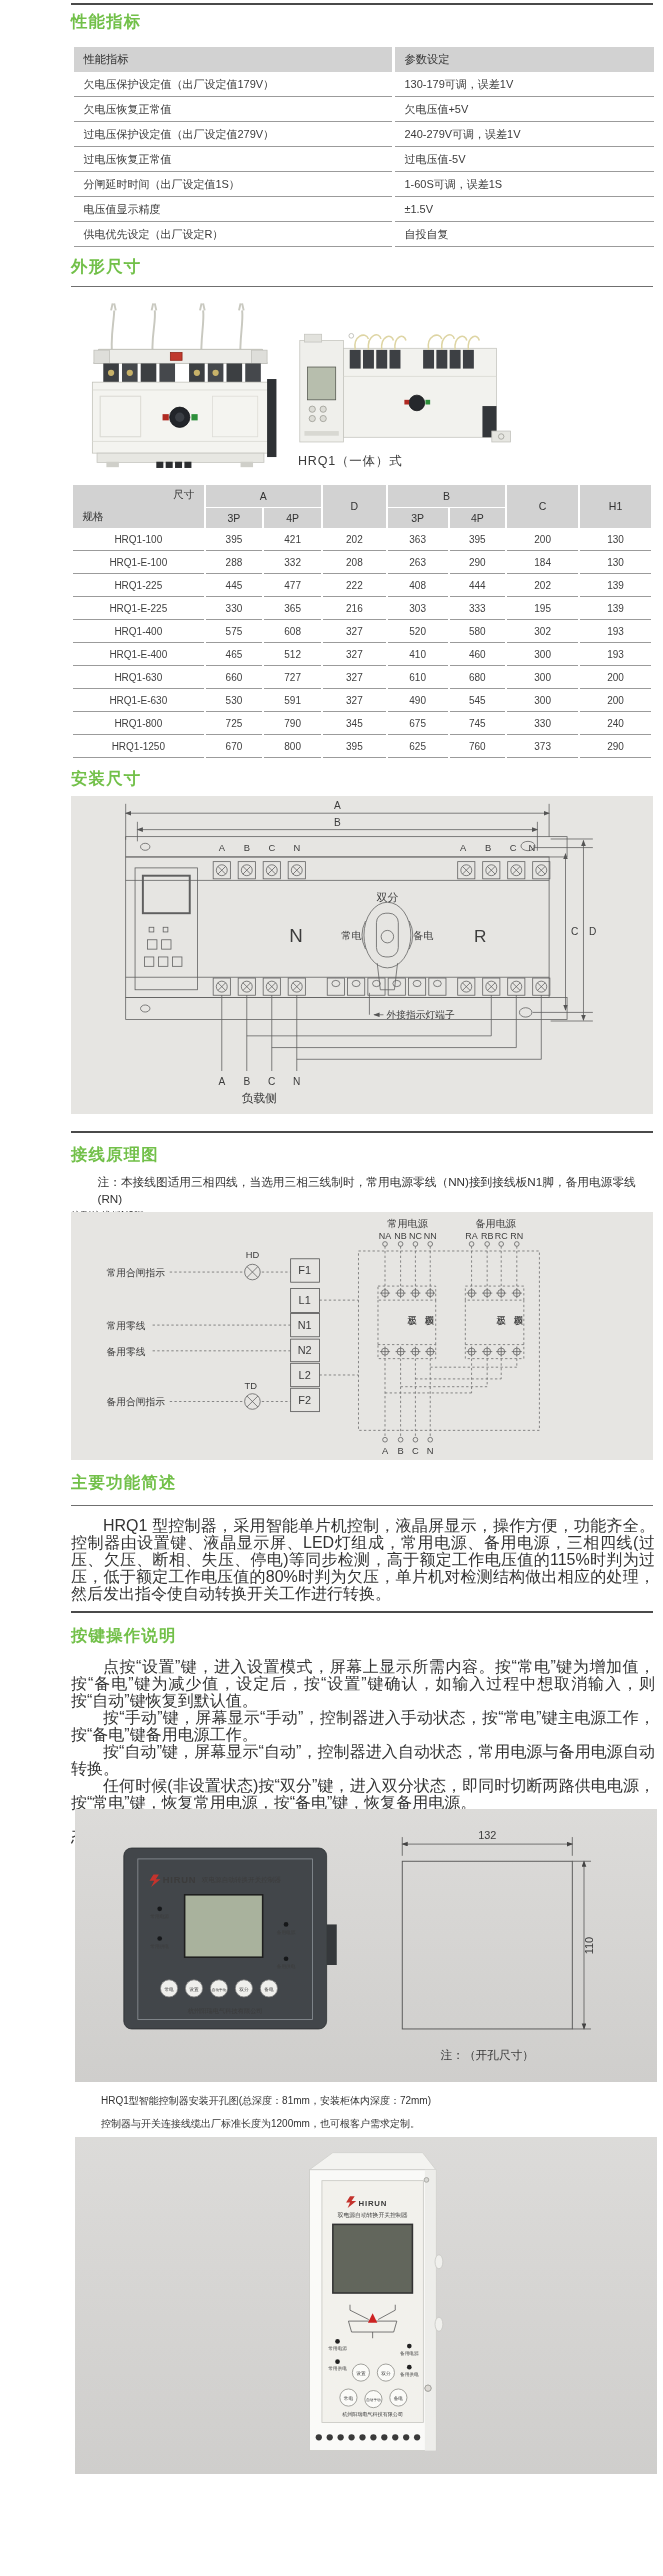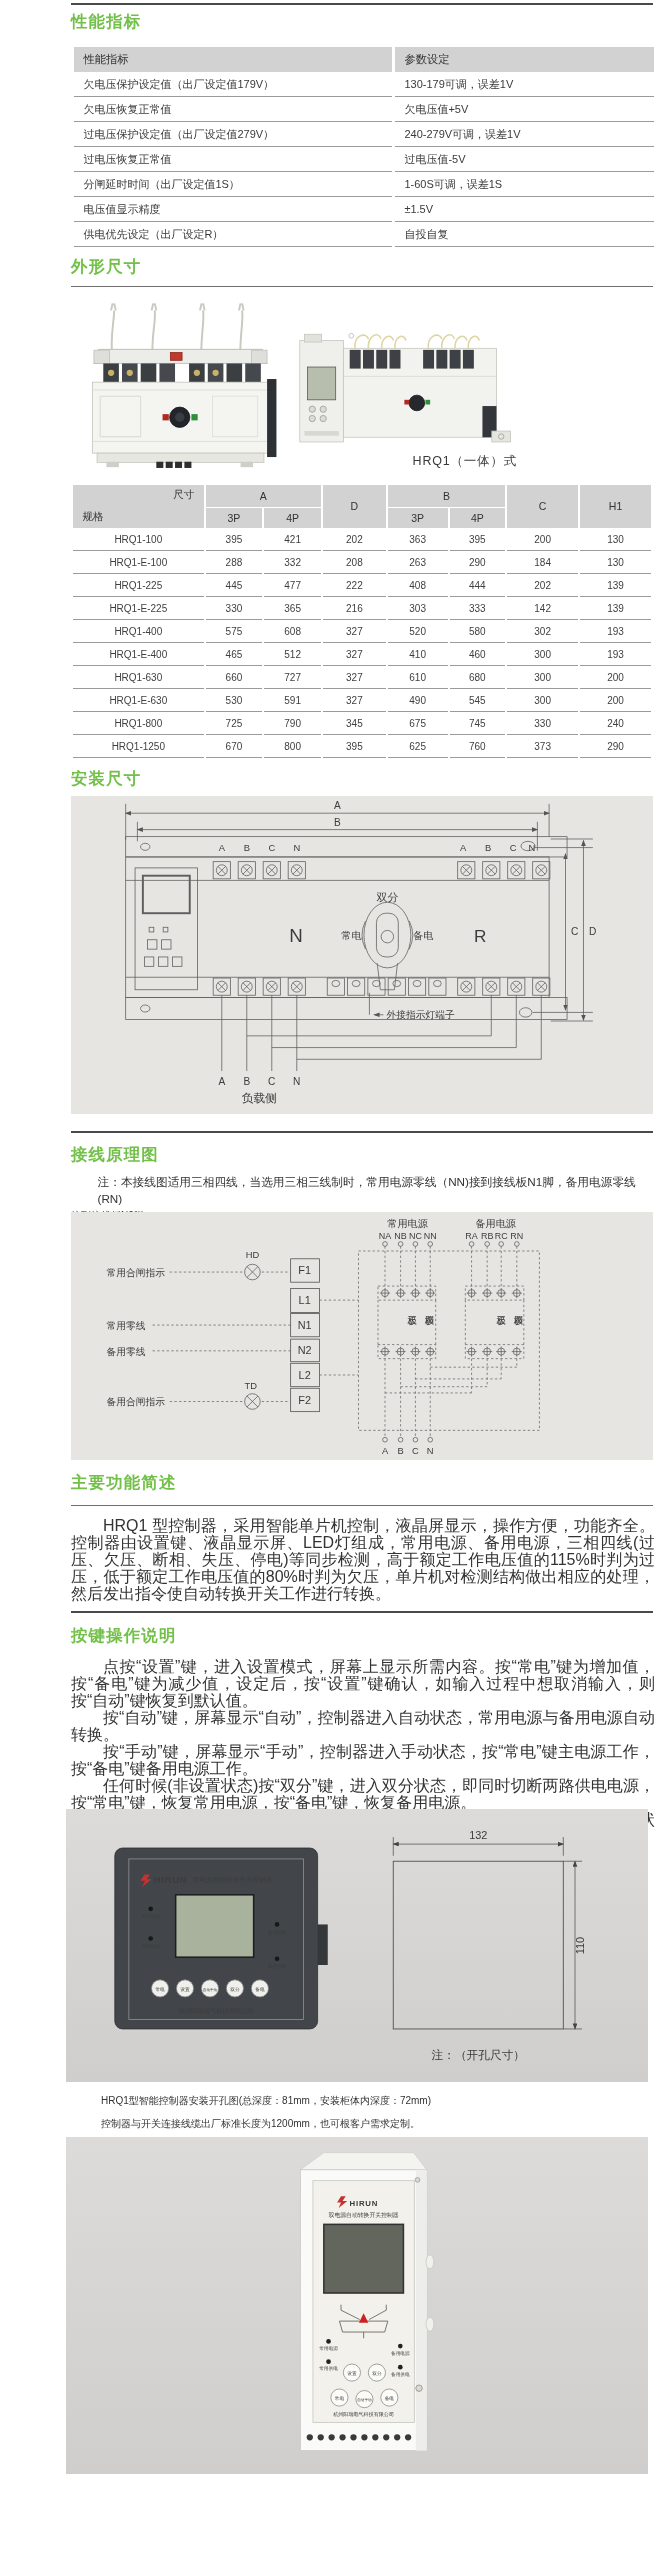--- a/index.html
+++ b/index.html
@@ -21,23 +21,23 @@
   .dims{position:absolute;left:31px;top:484px;width:582px;border-spacing:2.3px 1.6px;table-layout:fixed;}
   .dims th{background:#d2d2d2;font-size:10.5px;font-weight:normal;color:#333;text-align:center;}
   .dims tr.hr1 th{height:19.5px;}
   .dims tr.hr2 th{height:18px;}
   .dims td{height:19px;text-align:center;font-size:10px;color:#3f3f3f;border-bottom:0.8px solid #9b9b9b;}
   .cell-corner{position:relative;
      background:linear-gradient(to bottom right,rgba(0,0,0,0) calc(50% - 0.5px),
        #909090 calc(50% - 0.5px),#909090 calc(50% + 0.5px),rgba(0,0,0,0) calc(50% + 0.5px)),#d2d2d2;}
   .cell-corner .ct{position:absolute;top:3.1px;right:9.4px;font-size:10.5px;}
   .cell-corner .cb{position:absolute;bottom:3.1px;left:9.4px;font-size:10.5px;}
-  .caption{position:absolute;text-align:right;font-size:12.5px;letter-spacing:0.8px;color:#3a3a3a;}
+  .caption{position:absolute;text-align:left;font-size:12.5px;letter-spacing:0.8px;color:#3a3a3a;}
   .gbox{position:absolute;left:31px;width:582px;background:#e6e5e2;}
-  .pbox{position:absolute;left:26px;width:582px;background:linear-gradient(180deg,#dcdbd9,#cfcecc);}
+  .pbox{position:absolute;left:35px;width:582px;background:linear-gradient(180deg,#dcdbd9,#cfcecc);}
   .body-p{margin:0;font-size:16px;line-height:17px;color:#333;text-align:justify;text-indent:2em;}
   .note-l1{padding-left:26.5px;font-size:11.7px;line-height:17px;color:#333;}
   .note-l2{font-size:10px;line-height:17px;color:#333;}
   .textblock{position:absolute;left:31px;width:584px;}
   svg text{font-family:"Liberation Sans","DejaVu Sans",sans-serif;fill:#3c3c3c;}
   .vtext{writing-mode:vertical-rl;}
 </style>
 </head>
 <body>
 
@@ -247,21 +247,21 @@
           <td>202</td>
           <td>139</td>
         </tr>
         <tr>
           <td>HRQ1-E-225</td>
           <td>330</td>
           <td>365</td>
           <td>216</td>
           <td>303</td>
           <td>333</td>
-          <td>142</td>
+          <td>195</td>
           <td>139</td>
         </tr>
         <tr>
           <td>HRQ1-400</td>
           <td>575</td>
           <td>608</td>
           <td>327</td>
           <td>520</td>
           <td>580</td>
           <td>302</td>
@@ -590,22 +590,22 @@
   <h2 class="sec" style="top:1472px">主要功能简述</h2>
   <div class="rule thin" style="top:1505px"></div>
   <div class="textblock" style="top:1517px">
     <p class="body-p">HRQ1 型控制器，采用智能单片机控制，液晶屏显示，操作方便，功能齐全。控制器由设置键、液晶显示屏、LED灯组成，常用电源、备用电源，三相四线(过压、欠压、断相、失压、停电)等同步检测，高于额定工作电压值的115%时判为过压，低于额定工作电压值的80%时判为欠压，单片机对检测结构做出相应的处理，然后发出指令使自动转换开关工作进行转换。</p>
   </div>
 
   <div class="rule thick" style="top:1611px"></div>
   <h2 class="sec" style="top:1625px">按键操作说明</h2>
   <div class="textblock" style="top:1658px" id="keys-paragraphs">
       <p class="body-p">点按“设置”键，进入设置模式，屏幕上显示所需内容。按“常电”键为增加值，按“备电”键为减少值，设定后，按“设置”键确认，如输入过程中想取消输入，则按“自动”键恢复到默认值。</p>
+      <p class="body-p">按“手动”键，屏幕显示“手动”，控制器进入手动状态，按“常电”键主电源工作，按“备电”键备用电源工作。</p>
       <p class="body-p">按“自动”键，屏幕显示“自动”，控制器进入自动状态，常用电源与备用电源自动转换。</p>
-      <p class="body-p">按“手动”键，屏幕显示“手动”，控制器进入手动状态，按“常电”键主电源工作，按“备电”键备用电源工作。</p>
       <p class="body-p">任何时候(非设置状态)按“双分”键，进入双分状态，即同时切断两路供电电源，按“常电”键，恢复常用电源，按“备电”键，恢复备用电源。</p>
       <p class="body-p">注：如常用电源与备用电源均不正常，在自动状态下，将自动转换为“双分”状态。</p>
     </div>
 
   <div class="pbox" style="top:1809px;height:273px">
     <svg width="582" height="273" viewBox="0 0 745 350">
       <defs>
         <marker id="m3e" markerWidth="9" markerHeight="8" refX="7" refY="3" orient="auto" markerUnits="userSpaceOnUse">
           <path d="M0,0L8,3L0,6Z" fill="#444"></path>
           </marker>

